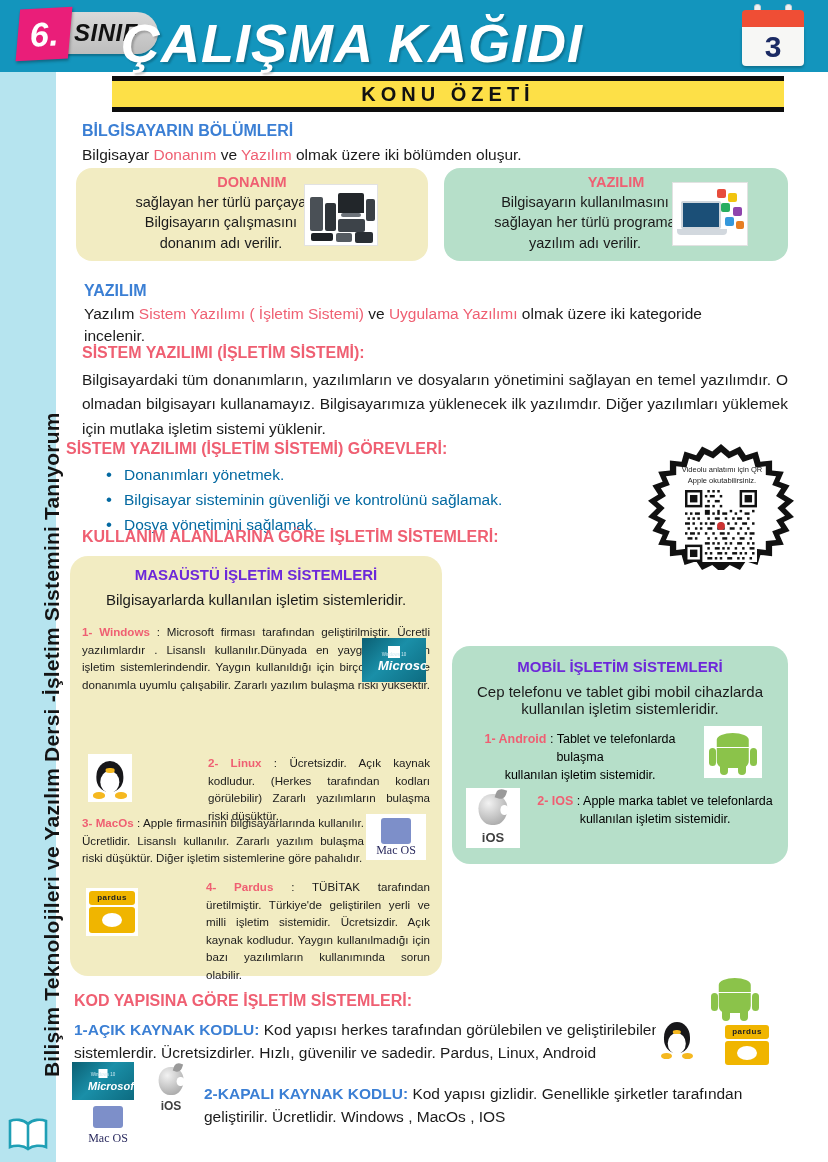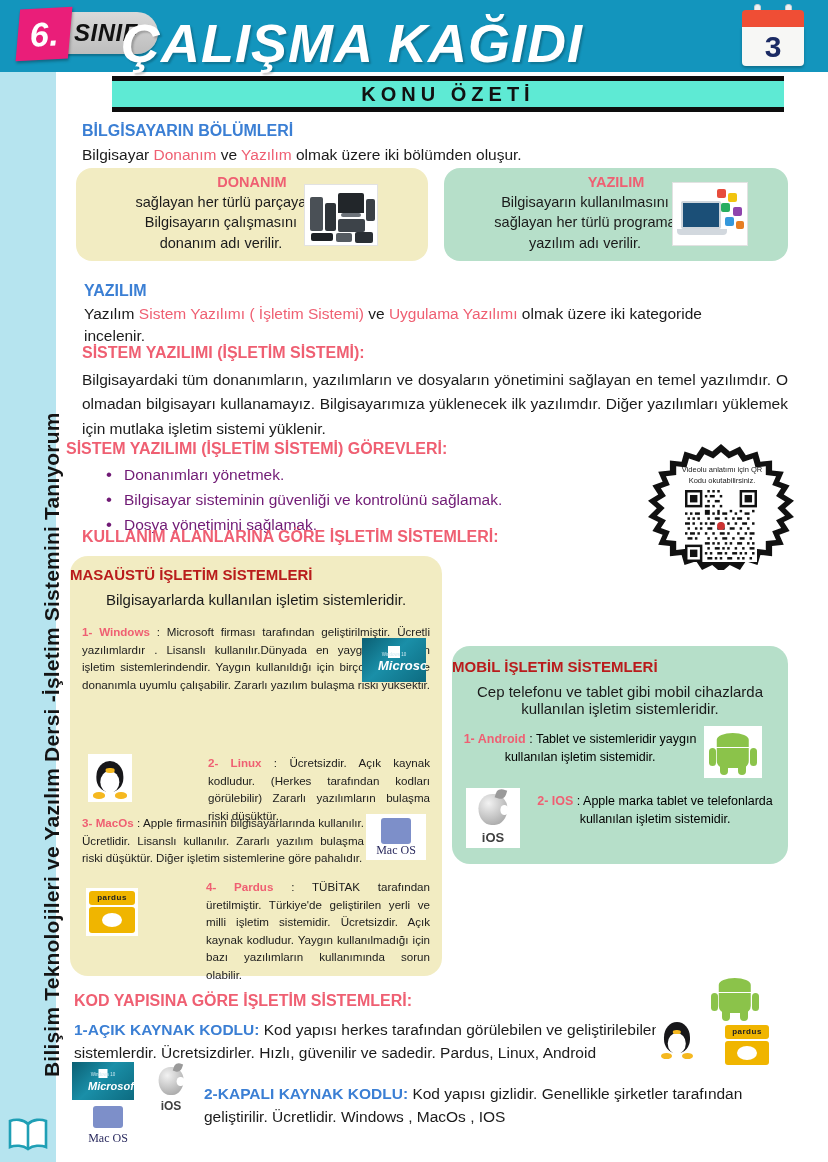--- a/index.html
+++ b/index.html
@@ -70,21 +70,21 @@
     transform-origin: left top;
     left: 40px; top: 1005px;
     font-size: 21px; font-weight: 700; color:#141414;
     letter-spacing: .2px;
   }
   .book-icon { position:absolute; left: 6px; bottom: 10px; width: 44px; height: 36px; }
 
   
   .banner {
     position:absolute; left: 112px; top: 76px; width: 672px; height: 36px;
-    background: #5eead4;
+    background: #fde047;
     border-top: 5px solid #0d0d0d; border-bottom: 5px solid #0d0d0d;
   }
   .banner span {
     display:block; text-align:center; line-height:26px;
     font-size: 20px; font-weight: 700; color:#111; letter-spacing: 5px;
   }
 
   
   .blue-head { color:#3b7fd4; font-weight:700; font-size:16px; }
   .pink-head { color:#ef5f72; font-weight:700; font-size:16px; }
@@ -117,21 +117,21 @@
 
   
   .panel-desktop {
     position:absolute; left: 70px; top: 556px; width: 372px; height: 420px;
     background:#f2ecc2; border-radius: 18px;
   }
   .panel-mobile {
     position:absolute; left: 452px; top: 646px; width: 336px; height: 218px;
     background:#b6dfc9; border-radius: 18px;
   }
-  .panel-title { font-weight:700; color:#b91c1c; font-size:15px; }
+  .panel-title { text-align:center; font-weight:700; color:#6d28d9; font-size:15px; }
   .panel-sub { text-align:center; font-size:15px; color:#1b1b1b; }
   .just { text-align: justify; text-justify: inter-word; font-size:11.6px; line-height:1.52; color:#1b1b1b; }
 
   .logo-box { position:absolute; background:#fff; overflow:hidden; }
 
   
   .ms-logo { width:100%; height:100%; background: linear-gradient(135deg,#0b5f73,#1a8fa8 45%,#0d6b80); position:relative; }
   .ms-logo .ms-sq { position:absolute; left:50%; top:18%; transform:translateX(-50%); width:12px; height:12px; background:#fff; }
   .ms-logo .ms-txt { position:absolute; left:0; right:0; top:46%; text-align:center; color:#fff; font-weight:900; font-style:italic; font-size:13px;margin-left:16px; }
   .ms-logo .ms-sm  { position:absolute; left:0; right:0; top:32%; text-align:center; color:#cfe9f1; font-size:4.5px; }
@@ -162,21 +162,21 @@
   .ios-txt { position:absolute; left:0; right:0; bottom:3px; text-align:center; font-size:13px; font-weight:700; color:#3f3f3f; }
 
   .tux-logo { width:100%; height:100%; background:#fff; position:relative; }
   .tux-body { position:absolute; left:50%; top:14%; transform:translateX(-50%); width:62%; height:66%; background:#17171a; border-radius:50% 50% 45% 45%; }
   .tux-belly{ position:absolute; left:50%; top:36%; transform:translateX(-50%); width:44%; height:46%; background:#fff; border-radius:50%; }
   .tux-beak { position:absolute; left:50%; top:30%; transform:translateX(-50%); width:20%; height:10%; background:#f5b820; border-radius:40%; }
   .tux-foot { position:absolute; top:80%; width:26%; height:13%; background:#f5b820; border-radius:50%; }
   .tux-foot.l{ left:12%; } .tux-foot.r{ right:12%; }
 
   ul.tasks { list-style:none; }
-  ul.tasks li { position:relative; padding-left: 26px; font-size:15.5px; line-height:1.62; color:#701a75; }
+  ul.tasks li { position:relative; padding-left: 26px; font-size:15.5px; line-height:1.62; color:#0369a1; }
   ul.tasks li::before { content:"•"; position:absolute; left:8px; top:-1px; font-size:17px; }
 </style>
 </head>
 <body>
 
 <div class="page">
 
   <div class="header">
     <div class="grade-badge">
       <div class="grade-pill">
@@ -275,21 +275,21 @@
     <li>Dosya yönetimini sağlamak.</li>
   </ul>
 
   <div class="abs pink-head" style="left:82px; top:528px;">KULLANIM ALANLARINA GÖRE İŞLETİM SİSTEMLERİ:</div>
 
   <div class="qr-wrap">
     <div class="qr-star"></div>
     <div class="qr-inner"></div>
     <div class="qr-cap">
       <div>Videolu anlatımı için QR</div>
-      <div>Kodu okutabilirsiniz.</div>
+      <div>Apple okutabilirsiniz.</div>
     </div>
     <svg class="qr-code" viewBox="0 0 29 29">
       <rect width="29" height="29" fill="#fff"></rect>
       <g fill="#111">
         <path d="M0 0h7v7h-7z"></path>
           <path d="M22 0h7v7h-7z"></path>
           <path d="M0 22h7v7h-7z"></path>
       </g>
       <g fill="#fff">
         <path d="M1 1h5v5h-5z"></path>
@@ -454,21 +454,21 @@
       </div>
     </div>
   </div>
 
   <div class="panel-mobile">
     <div class="panel-title" style="margin-top:12px;">MOBİL İŞLETİM SİSTEMLERİ</div>
     <div class="panel-sub" style="margin-top:8px;">Cep telefonu ve tablet gibi mobil cihazlarda</div>
     <div class="panel-sub">kullanılan işletim sistemleridir.</div>
 
     <div class="abs" style="left:10px; top:84px; width:236px; text-align:center; font-size:12.5px; line-height:1.45;">
-      <span class="pink-in" style="font-weight:700;">1- Android</span><span> : </span><span>Tablet ve sistemleridir yaygın</span>
+      <span class="pink-in" style="font-weight:700;">1- Android</span><span> : </span><span>Tablet ve telefonlarda bulaşma</span>
       <div>kullanılan işletim sistemidir.</div>
     </div>
     <div class="logo-box" style="left:252px; top:80px; width:58px; height:52px;">
       <div class="android-logo">
         <div class="droid-head"></div>
           <div class="droid-body"></div>
         <div class="droid-arm l"></div>
           <div class="droid-arm r"></div>
         <div class="droid-leg l"></div>
           <div class="droid-leg r"></div>

